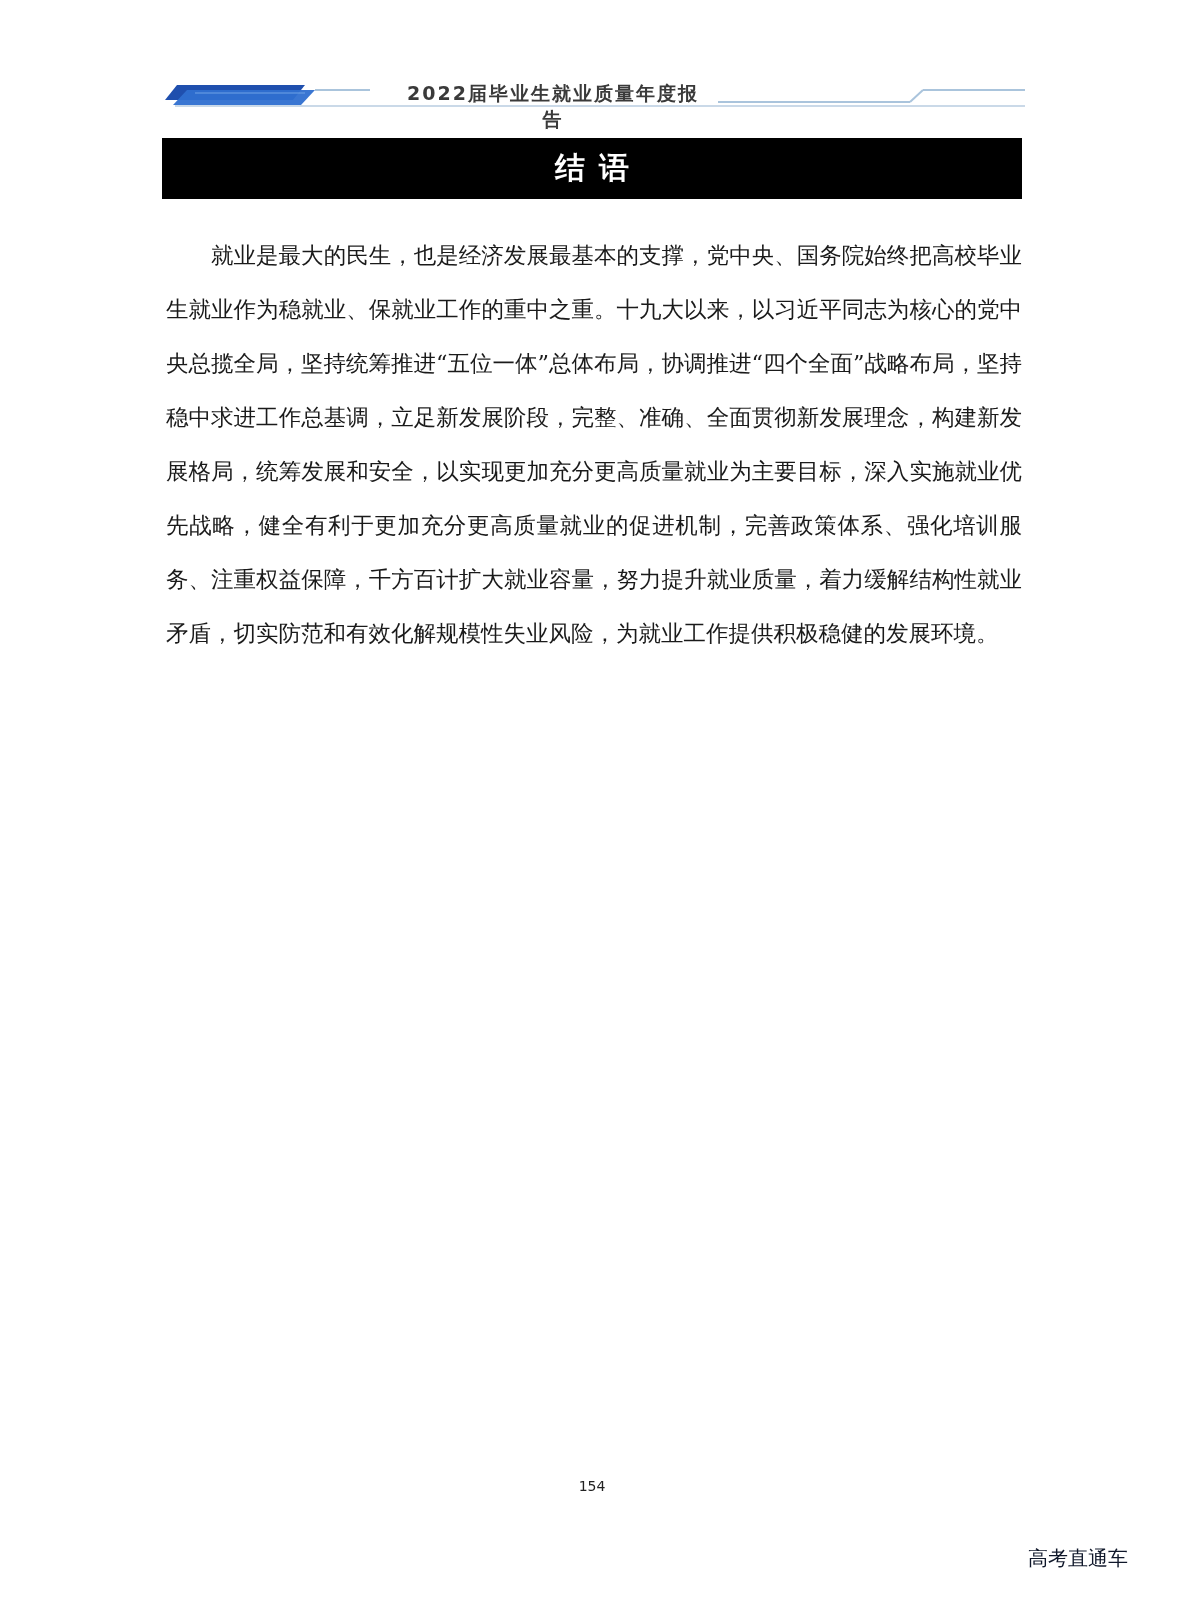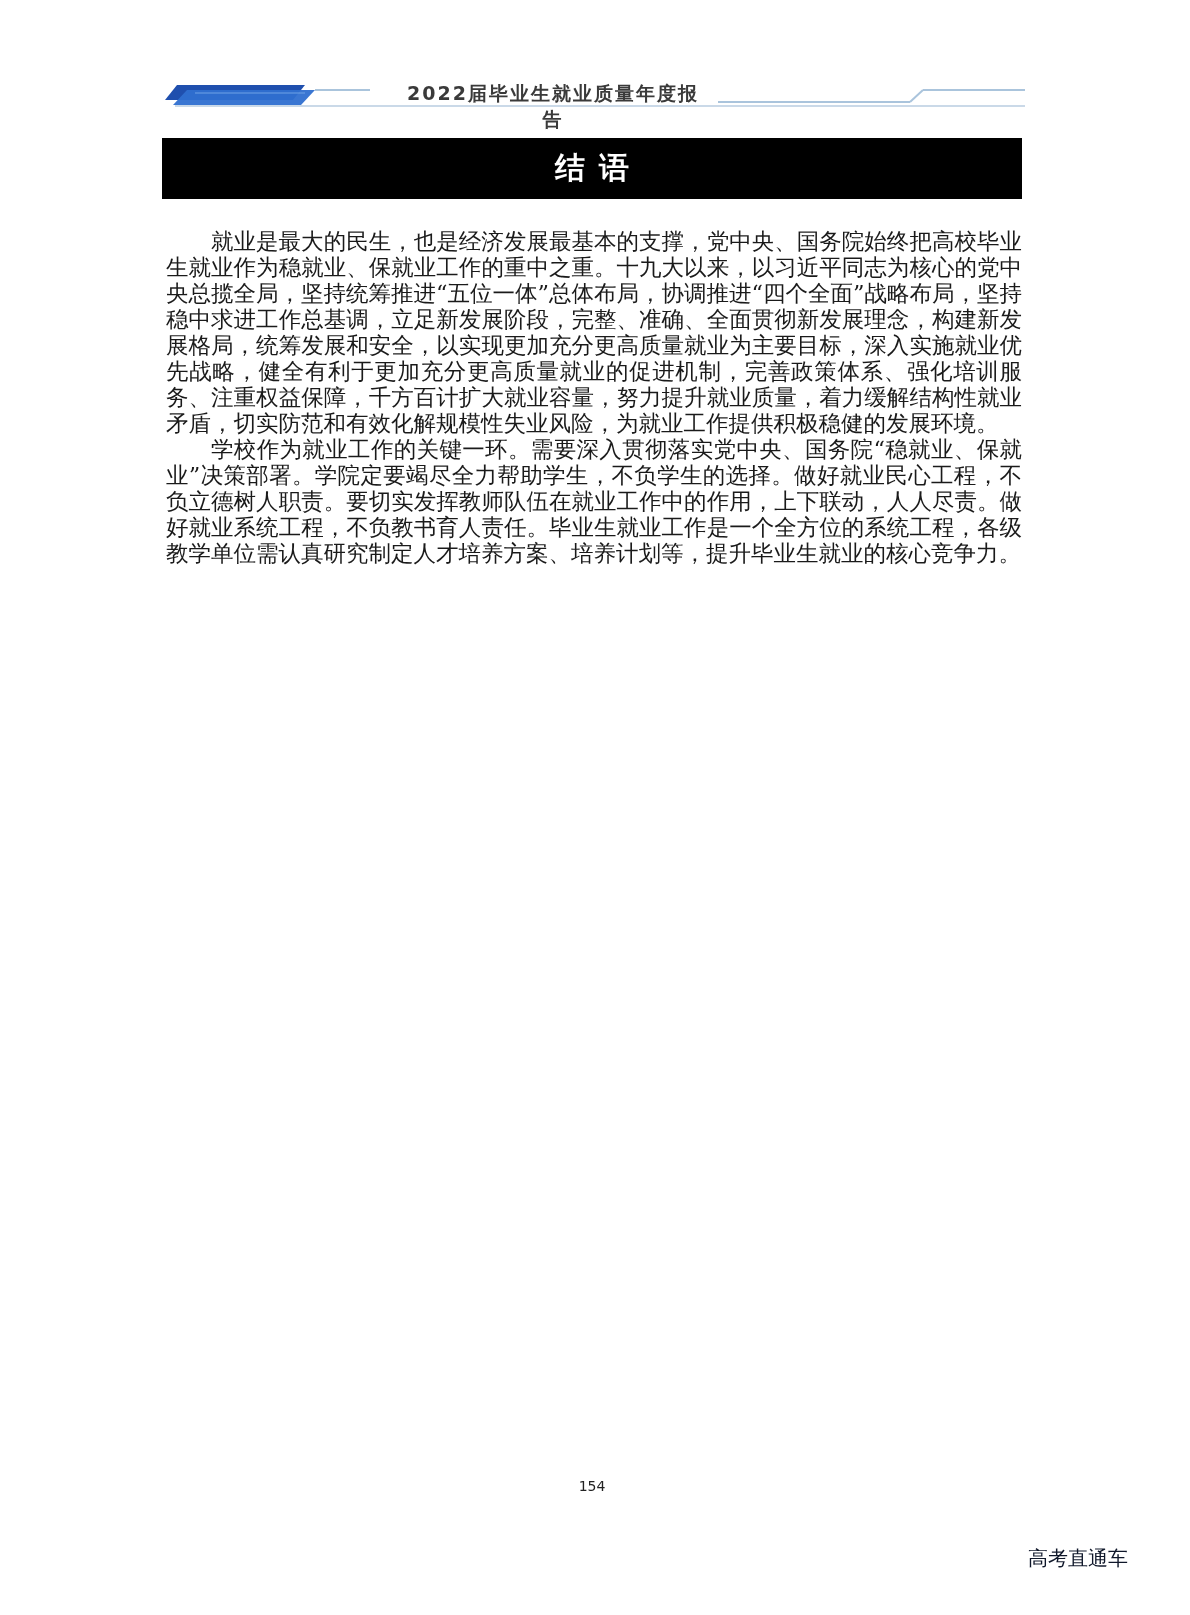--- a/index.html
+++ b/index.html
@@ -60,21 +60,21 @@
       letter-spacing: 14px;
       padding-left: 14px;
     }
     
     .body-text {
       position: absolute;
       left: 166px;
       top: 228px;
       width: 856px;
       font-size: 22.5px;
-      line-height: 26px;
+      line-height: 54px;
       text-align: justify;
       color: #1a1a1a;
     }
     .body-text p {
       margin: 0;
       text-indent: 2em;
     }
     
     .page-number {
       position: absolute;
@@ -116,17 +116,16 @@
   </svg>
   <div class="running-title">2022届毕业生就业质量年度报告</div>
 </div>
 
 <div class="section-banner">
   <div class="section-title">结语</div>
 </div>
 
 <div class="body-text">
   <p>就业是最大的民生，也是经济发展最基本的支撑，党中央、国务院始终把高校毕业生就业作为稳就业、保就业工作的重中之重。十九大以来，以习近平同志为核心的党中央总揽全局，坚持统筹推进“五位一体”总体布局，协调推进“四个全面”战略布局，坚持稳中求进工作总基调，立足新发展阶段，完整、准确、全面贯彻新发展理念，构建新发展格局，统筹发展和安全，以实现更加充分更高质量就业为主要目标，深入实施就业优先战略，健全有利于更加充分更高质量就业的促进机制，完善政策体系、强化培训服务、注重权益保障，千方百计扩大就业容量，努力提升就业质量，着力缓解结构性就业矛盾，切实防范和有效化解规模性失业风险，为就业工作提供积极稳健的发展环境。</p>
-  <p>学校作为就业工作的关键一环。需要深入贯彻落实党中央、国务院“稳就业、保就业”决策部署。学院定要竭尽全力帮助学生，不负学生的选择。做好就业民心工程，不负立德树人职责。要切实发挥教师队伍在就业工作中的作用，上下联动，人人尽责。做好就业系统工程，不负教书育人责任。毕业生就业工作是一个全方位的系统工程，各级教学单位需认真研究制定人才培养方案、培养计划等，提升毕业生就业的核心竞争力。</p>
 </div>
 
 <div class="page-number">154</div>
 <div class="watermark">高考直通车</div>
 
 </body></html>

